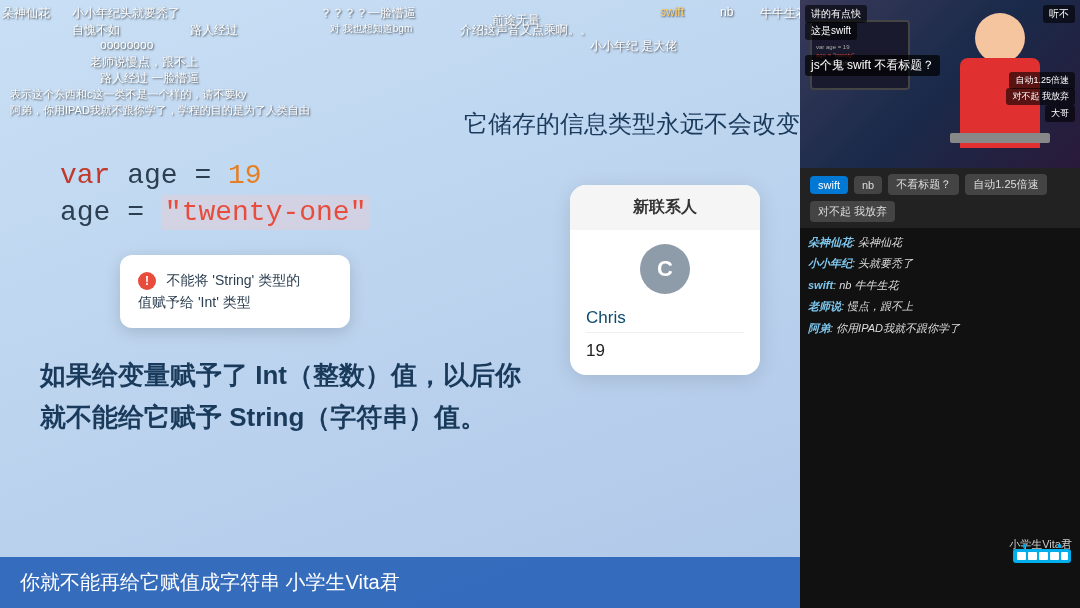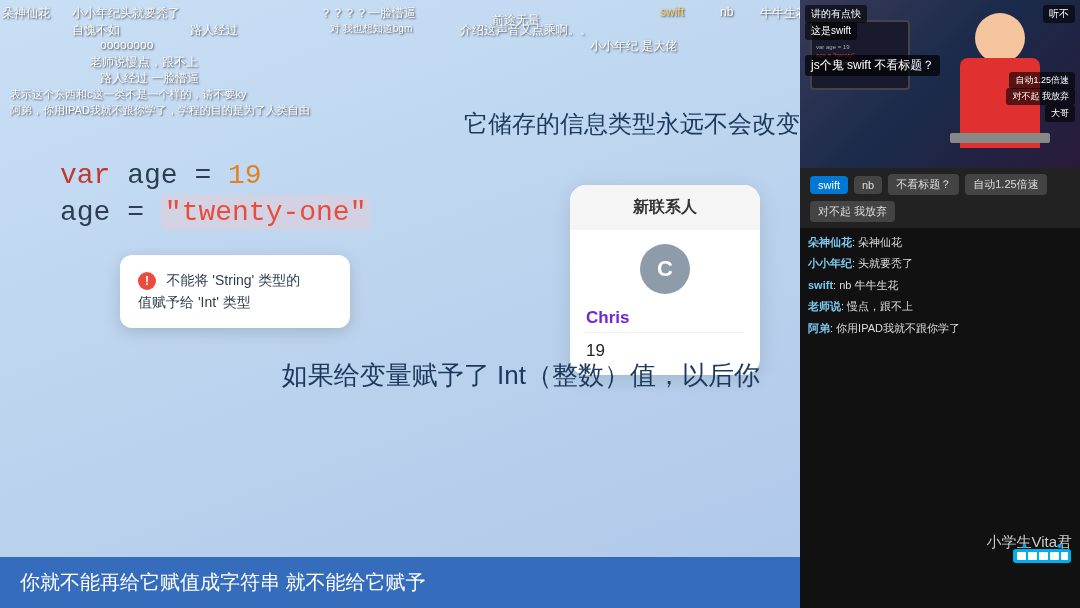--- a/index.html
+++ b/index.html
@@ -125,22 +125,22 @@
       color: white;
       font-size: 22px;
       font-weight: 600;
       margin: 14px auto 8px;
     }
 
     .contact-name {
       text-align: left;
       padding: 6px 16px 4px;
       font-size: 17px;
-      color: #6d28d9;
-      font-weight: 700;
+      color: #0c4a6e;
+      font-weight: 400;
     }
 
     .contact-divider {
       height: 1px;
       background: #eee;
       margin: 0 16px;
     }
 
     .contact-age {
       text-align: left;
@@ -148,24 +148,25 @@
       font-size: 17px;
       color: #222;
     }
 
     
     #main-text {
       position: absolute;
       top: 355px;
       left: 40px;
       width: 720px;
-      text-align: right;
+      text-align: left;
       font-size: 26px;
       color: #1a3a5c;
       line-height: 1.6;
+      font-weight: bold;
     }
 
     
     #subtitle-bar {
       position: absolute;
       bottom: 0;
       left: 0;
       width: 800px;
       background: rgba(30, 90, 180, 0.85);
       color: white;
@@ -295,20 +296,21 @@
       background: #111;
       overflow: hidden;
       position: relative;
     }
 
     .right-chat-item {
       padding: 3px 8px;
       font-size: 11px;
       color: #ddd;
       line-height: 1.4;
+      font-style: italic;
     }
 
     .right-chat-item .username {
       color: #7ec8f0;
       font-weight: 600;
     }
 
     
     #right-controls {
       background: #222;
@@ -349,21 +351,21 @@
       color: #00aeec;
       font-size: 13px;
       font-weight: bold;
     }
 
     #uploader-name {
       position: absolute;
       bottom: 56px;
       right: 8px;
       color: #ccc;
-      font-size: 15px;
+      font-size: 11px;
     }
 
     
     #immutable-label {
       position: absolute;
       top: 108px;
       left: 0;
       right: 0;
       text-align: right;
       font-size: 24px;
@@ -423,23 +425,24 @@
   <div id="contact-card">
     <div class="contact-header">新联系人</div>
     <div class="contact-avatar">C</div>
     <div class="contact-name">Chris</div>
     <div class="contact-divider"></div>
     <div class="contact-age">19</div>
   </div>
 
   <div id="main-text">
     <div>如果给变量赋予了 Int（整数）值，以后你</div>
-  </div>
-
-  <div id="subtitle-bar">你就不能再给它赋值成字符串 就不能给它赋予</div>
+    <div>就不能给它赋予 String（字符串）值。</div>
+  </div>
+
+  <div id="subtitle-bar">你就不能再给它赋值成字符串 小学生Vita君</div>
 
 </div>
 
 <div id="right-panel">
 
   <div id="video-thumb">
     <div id="video-bg">
 
       <div class="screen-left">
         <div class="screen-content">

